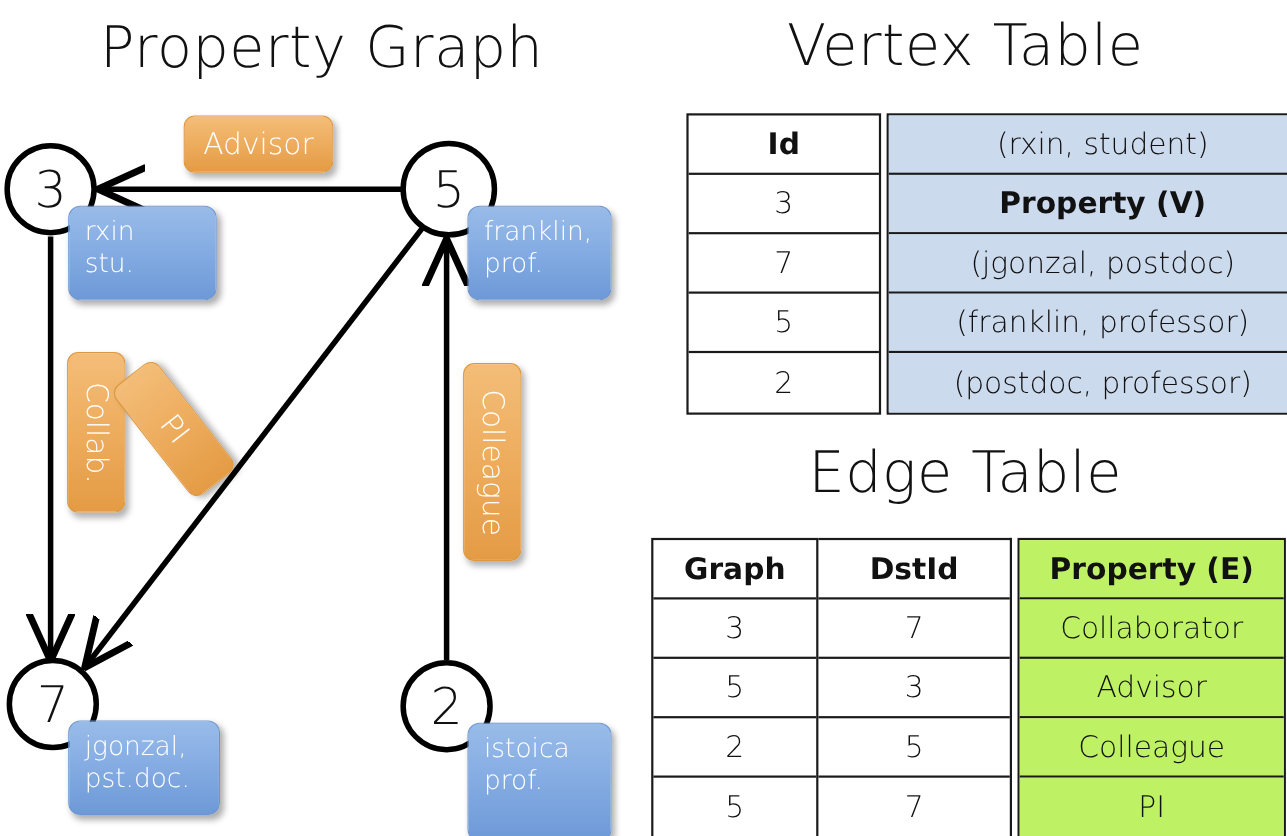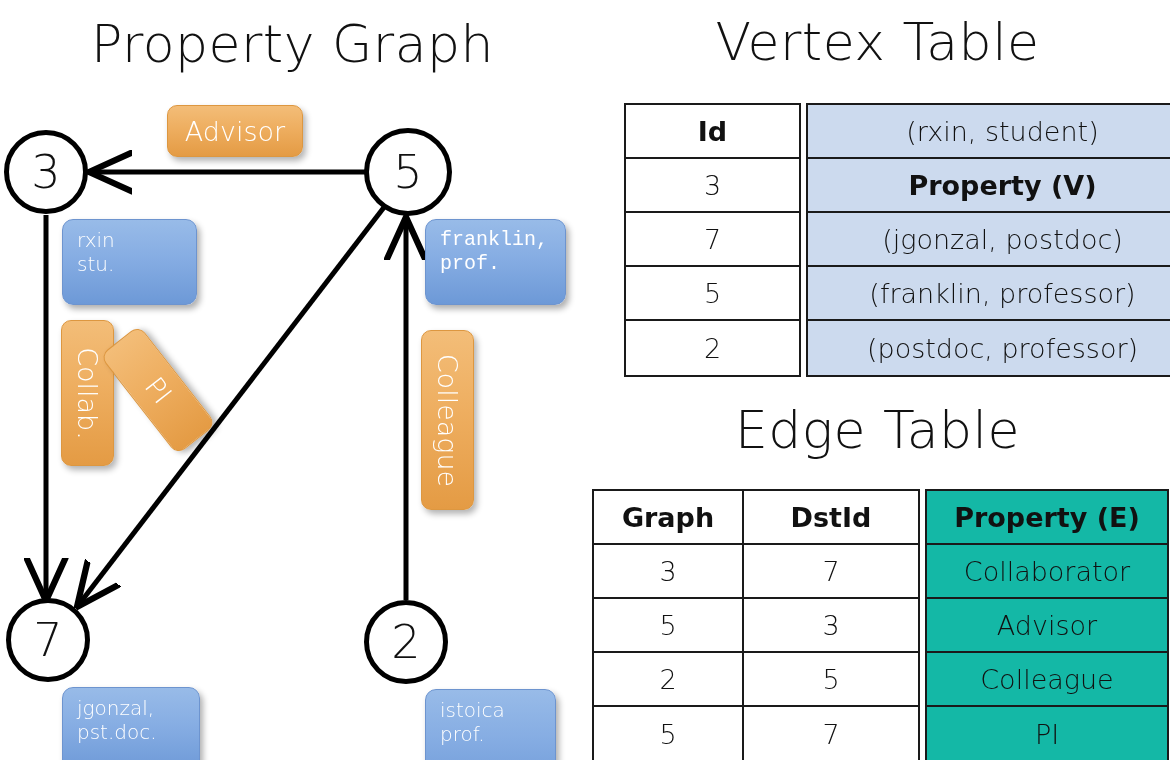--- a/index.html
+++ b/index.html
@@ -52,29 +52,28 @@
     box-sizing: border-box;
     z-index: 5;
   }
 
   .prop-box {
     position: absolute;
     border-radius: 11px;
     background: linear-gradient(to bottom, #98bbe8 0%, #86ade3 45%, #6d99d7 100%);
     border: 1px solid #6d94cf;
     color: #ffffff;
-    font-size: 20px;
+    font-size: 24px;
     line-height: 1.22;
     padding: 8px 12px 8px 14px;
     box-sizing: border-box;
     box-shadow: 3px 4px 6px rgba(0,0,0,0.32);
     z-index: 7;
     font-family: "DejaVu Sans", sans-serif;
     font-weight: 300;
-    margin-top: 32px;
   }
 
   .edge-label {
     position: absolute;
     border-radius: 10px;
     background: linear-gradient(to bottom, #f3bd78 0%, #eeae60 45%, #e49b44 100%);
     border: 1px solid #dd9740;
     color: #ffffff;
     box-shadow: 3px 4px 6px rgba(0,0,0,0.30);
     box-sizing: border-box;
@@ -114,21 +113,21 @@
     border-bottom: 2px solid #1a1a1a;
     font-size: 27px;
     font-weight: 300;
     font-family: "DejaVu Sans", sans-serif;
     color: #111;
     white-space: nowrap;
   }
   .cell:last-child { border-bottom: none; }
   .cell.head { font-weight: 700; }
   .fill-blue   { background: #ccdaee; }
-  .fill-orange { background: #14b8a6; }
+  .fill-orange { background: #bef264; }
 </style>
 </head>
 <body>
 
 <div class="title" id="title-property-graph">Property Graph</div>
 <div class="title" id="title-vertex-table">Vertex Table</div>
 <div class="title" id="title-edge-table">Edge Table</div>
 
 <div id="graph-panel">
 
@@ -159,21 +158,21 @@
   </div>
   <div class="node" style="left:364px; top:600px; width:84px; height:84px;">
     <span>2</span>
   </div>
 
   <div class="prop-box" style="left:62px; top:187px; width:135px; height:86px;">
     <div>rxin</div>
     <div>stu.</div>
   </div>
 
-  <div class="prop-box" style="left:425px; top:187px; width:141px; height:86px;font-family:Liberation Mono, monospace;">
+  <div class="prop-box" style="left:425px; top:187px; width:131px; height:86px;">
     <div>franklin,</div>
     <div>prof.</div>
   </div>
 
   <div class="prop-box" style="left:62px; top:655px; width:138px; height:86px;">
     <div>jgonzal,</div>
     <div>pst.doc.</div>
   </div>
 
   <div class="prop-box" style="left:425px; top:657px; width:131px; height:108px;">

